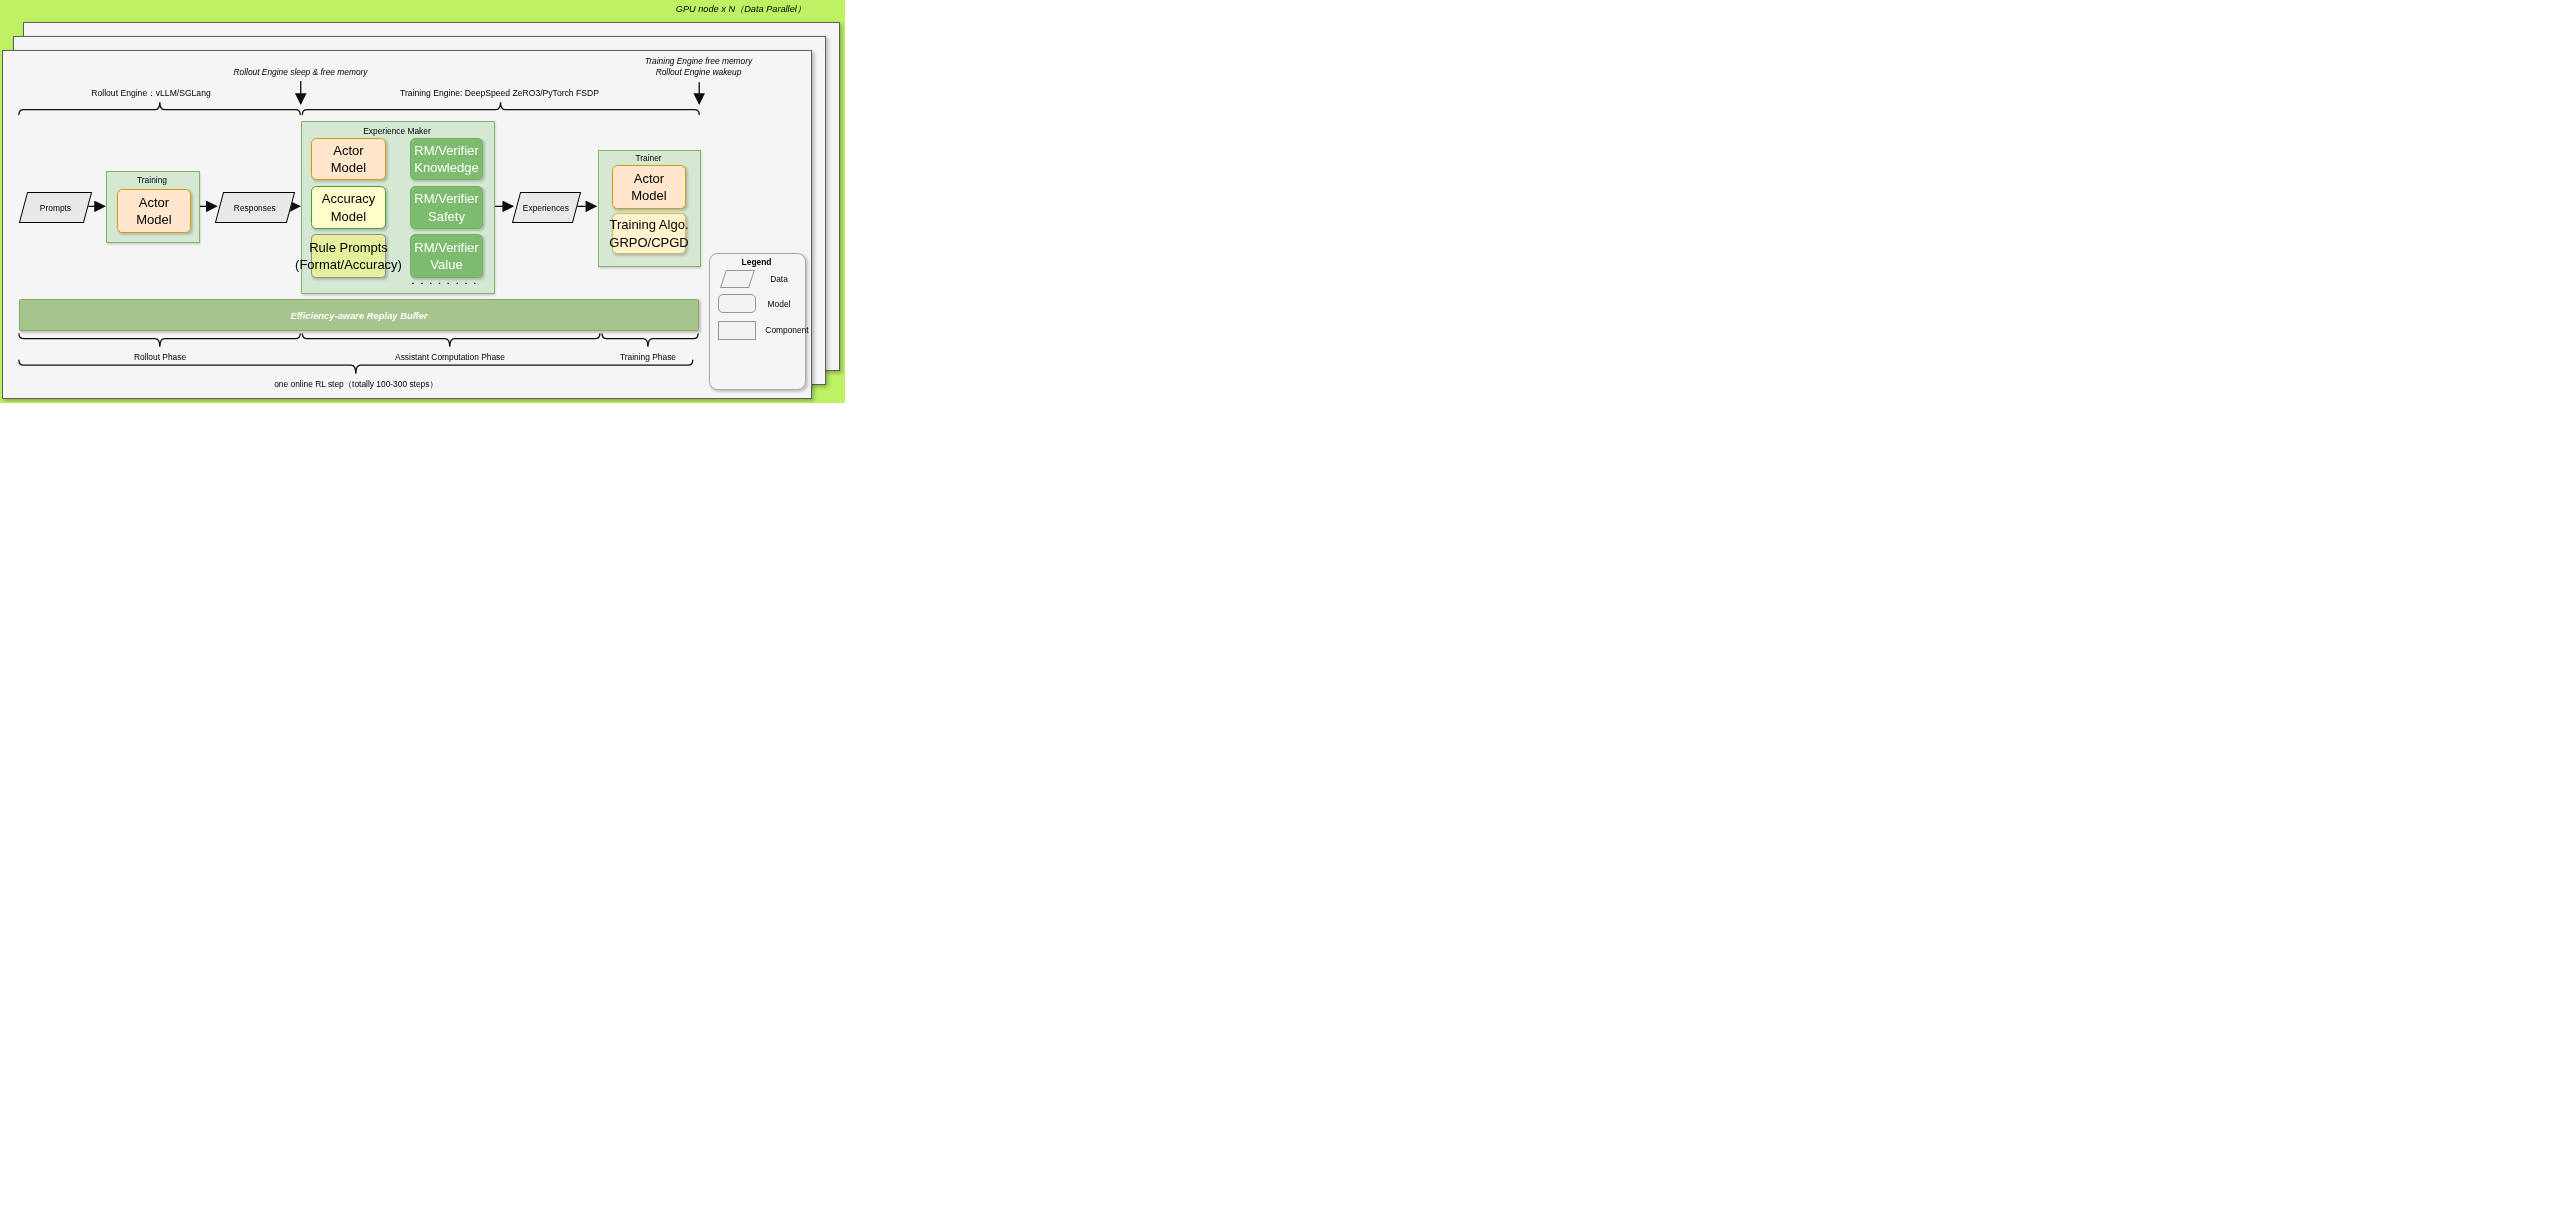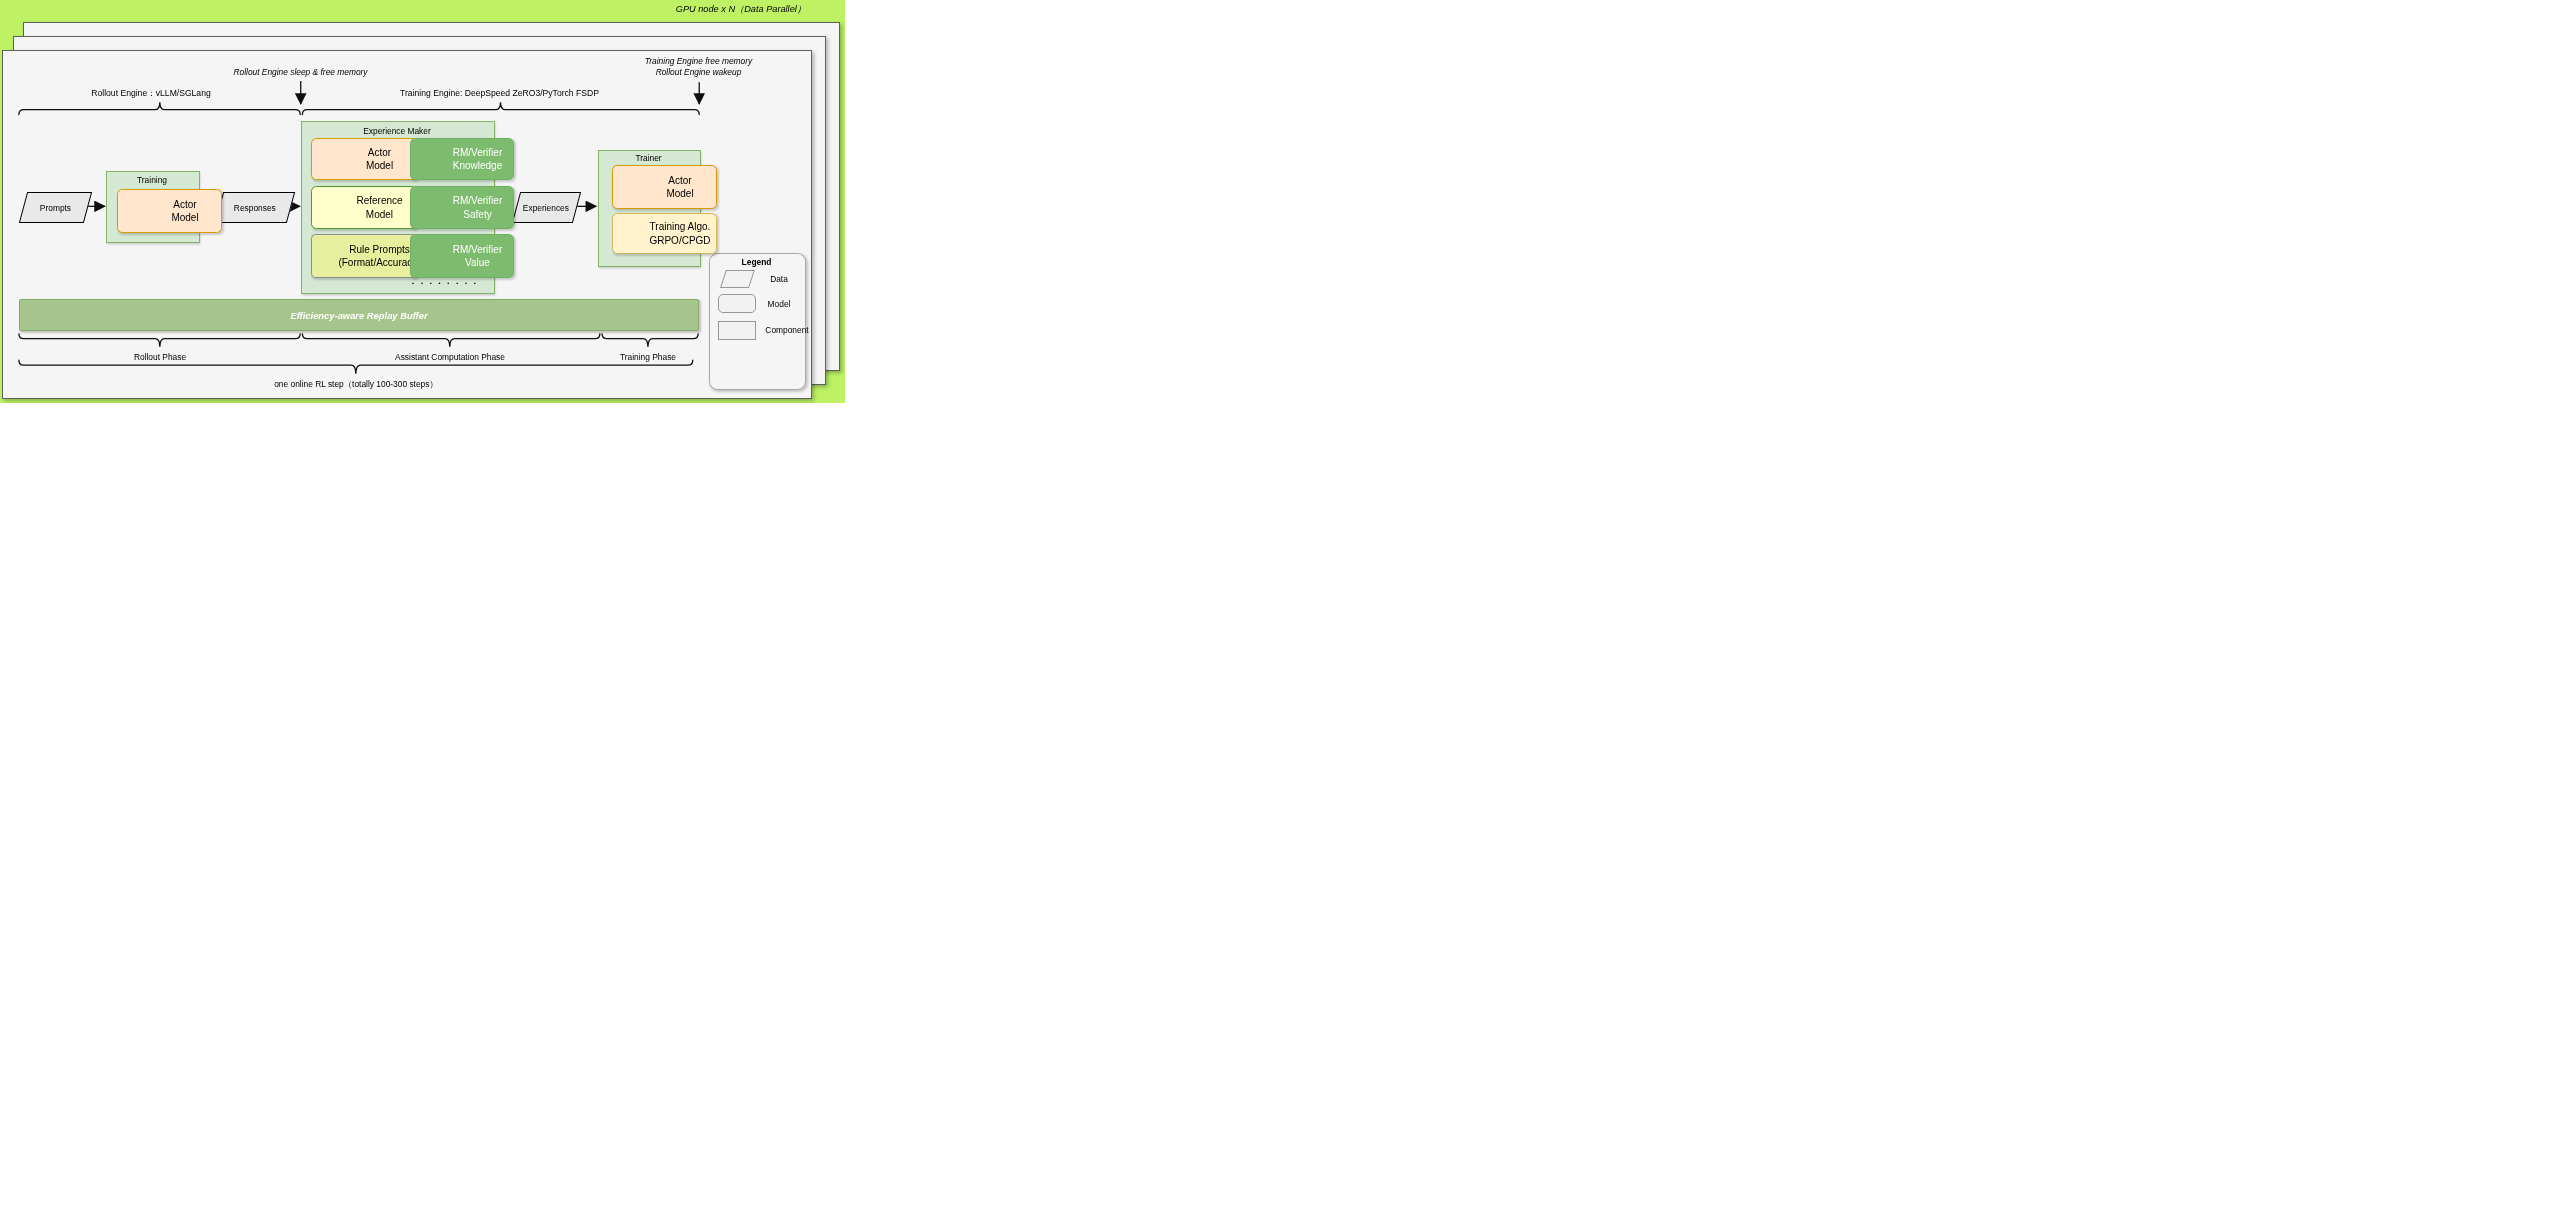--- a/index.html
+++ b/index.html
@@ -4,22 +4,22 @@
 <style>
   html,body{margin:0;padding:0;background:#fff;}
   .canvas{position:relative;width:845px;height:403px;background:#bef264;
           font-family:"Liberation Sans",sans-serif;color:#000;overflow:hidden;}
   .sheet{position:absolute;background:#f5f5f5;border:1.1px solid #5f5f5f;
          box-shadow:2.2px 2.2px 3.8px rgba(0,0,0,0.28);}
   .overlay{position:absolute;left:0;top:0;width:845px;height:403px;z-index:2;}
   .container{position:absolute;background:#d5e8d4;border:1.1px solid #82b366;
              box-shadow:1.1px 1.6px 2.2px rgba(0,0,0,0.2);z-index:3;}
   .box{position:absolute;border-radius:5.4px;display:flex;align-items:center;justify-content:center;
-       text-align:center;font-size:10px;line-height:1.32;white-space:pre-line;
-       box-shadow:1.1px 1.6px 2.2px rgba(0,0,0,0.18);z-index:4;padding-left:31px;}
+       text-align:center;font-size:13px;line-height:1.32;white-space:pre-line;
+       box-shadow:1.1px 1.6px 2.2px rgba(0,0,0,0.18);z-index:4;}
   .peach{background:#ffe6cc;border:1.1px solid #d79b00;}
   .lyellow{background:#ffffcc;border:1.1px solid #4e9d31;}
   .ygreen{background:#e6ef9e;border:1.1px solid #8f8f8f;border-radius:4.3px;}
   .green{background:#7dbc6e;border:1.1px solid #70b062;color:#fff;}
   .cream{background:#fff2cc;border:1.1px solid #d6b656;}
   .pgram{position:absolute;background:#e9e9e9;border:1.3px solid #000;transform:skewX(-15deg);
          display:flex;align-items:center;justify-content:center;z-index:3;}
   .pgram>span{transform:skewX(15deg);font-size:8.4px;}
   .title{position:absolute;font-size:8.4px;text-align:center;z-index:5;}
   .note{position:absolute;font-style:italic;font-size:8.4px;text-align:center;
@@ -87,21 +87,21 @@
 Model</div>
 
   <div class="pgram" style="left:219px;top:192px;width:70px;height:29px;">
     <span>Responses</span>
   </div>
 
   <div class="container" style="left:301px;top:121px;width:192px;height:171px;"></div>
   <div class="title" style="left:301px;top:126px;width:192px;">Experience Maker</div>
   <div class="box peach" style="left:311px;top:138px;width:73px;height:40px;">Actor
 Model</div>
-  <div class="box lyellow" style="left:311px;top:186px;width:73px;height:41px;">Reference
+  <div class="box lyellow" style="left:311px;top:186px;width:73px;height:41px;">Accuracy
 Model</div>
   <div class="box ygreen" style="left:311px;top:234px;width:73px;height:42px;">Rule Prompts
 (Format/Accuracy)</div>
   <div class="box green" style="left:410px;top:138px;width:71px;height:40px;">RM/Verifier
 Knowledge</div>
   <div class="box green" style="left:410px;top:186px;width:71px;height:41px;">RM/Verifier
 Safety</div>
   <div class="box green" style="left:410px;top:234px;width:71px;height:42px;">RM/Verifier
 Value</div>
   <div class="dots" style="left:410px;top:280px;width:71px;">▪ ▪ ▪ ▪ ▪ ▪ ▪ ▪</div>

